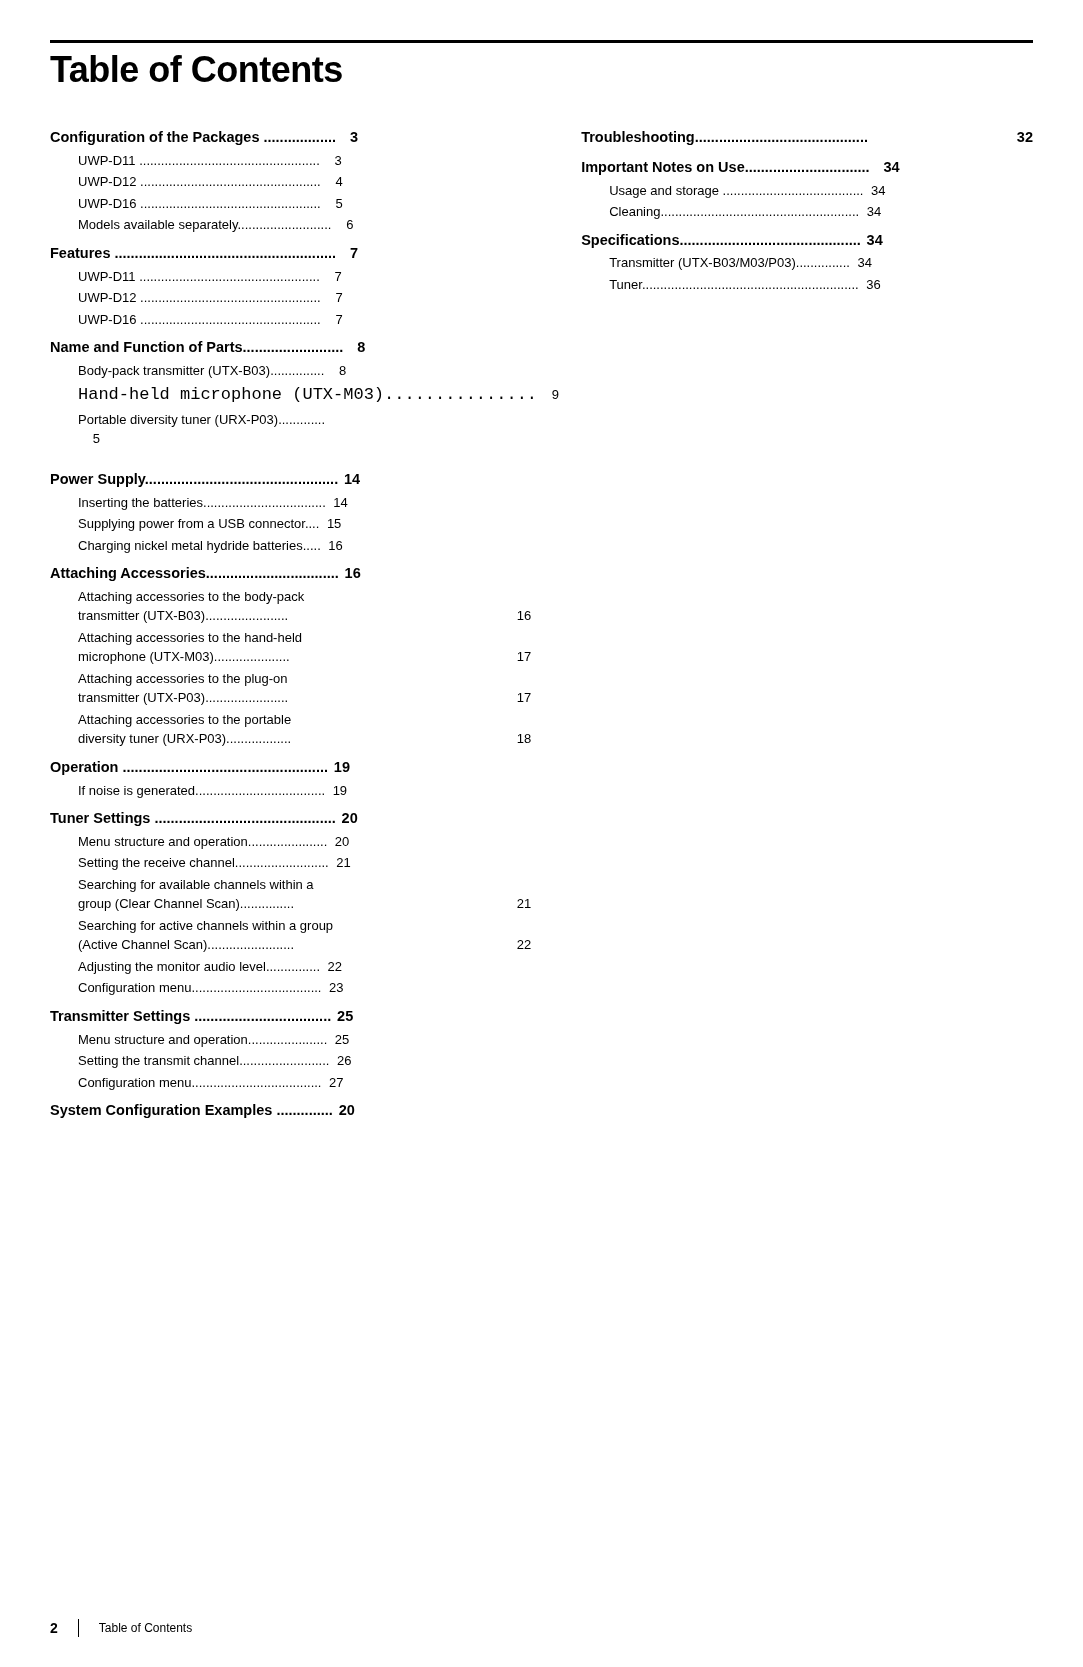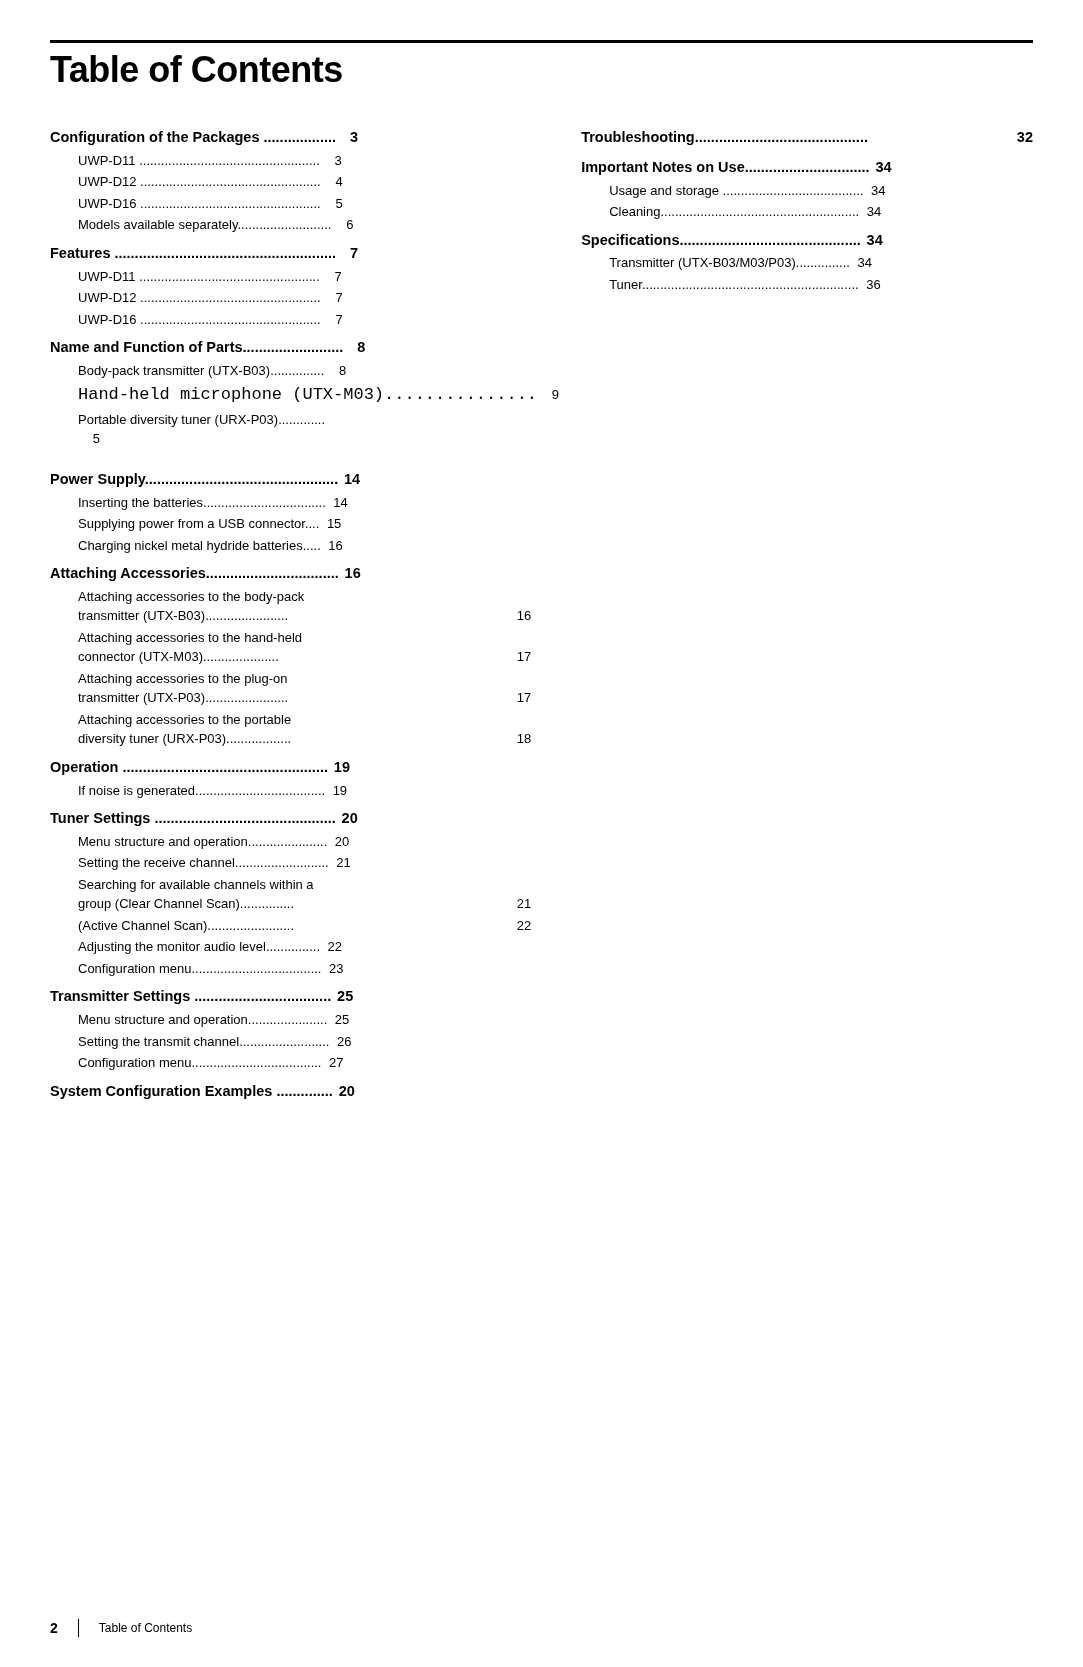--- a/index.html
+++ b/index.html
@@ -158,21 +158,21 @@
         <div style="margin-bottom: 2px; font-size: 13px; line-height: 1.5; padding-left: 28px;">
           <div>Attaching accessories to the body-pack</div>
           <div style="display: flex; justify-content: space-between; align-items: baseline;">
             <span>        transmitter (UTX-B03).......................</span>
             <span style="min-width: 22px; text-align: right; white-space: nowrap;">16</span>
           </div>
         </div>
         <div style="margin-bottom: 2px; font-size: 13px; line-height: 1.5; padding-left: 28px;">
           <div>Attaching accessories to the hand-held</div>
           <div style="display: flex; justify-content: space-between; align-items: baseline;">
-            <span>        connector (UTX-M03).....................</span>
+            <span>        microphone (UTX-M03).....................</span>
             <span style="min-width: 22px; text-align: right; white-space: nowrap;">17</span>
           </div>
         </div>
         <div style="margin-bottom: 2px; font-size: 13px; line-height: 1.5; padding-left: 28px;">
           <div>Attaching accessories to the plug-on</div>
           <div style="display: flex; justify-content: space-between; align-items: baseline;">
             <span>        transmitter (UTX-P03).......................</span>
             <span style="min-width: 22px; text-align: right; white-space: nowrap;">17</span>
           </div>
         </div>
@@ -204,20 +204,21 @@
           <span style="min-width: 22px; text-align: right; white-space: nowrap; font-size: 13px;">21</span>
         </div>
         <div style="margin-bottom: 2px; font-size: 13px; line-height: 1.5; padding-left: 28px;">
           <div>Searching for available channels within a</div>
           <div style="display: flex; justify-content: space-between; align-items: baseline;">
             <span>        group (Clear Channel Scan)...............</span>
             <span style="min-width: 22px; text-align: right; white-space: nowrap;">21</span>
           </div>
         </div>
         <div style="margin-bottom: 2px; font-size: 13px; line-height: 1.5; padding-left: 28px;">
+          <div>Searching for active channels within a group</div>
           <div style="display: flex; justify-content: space-between; align-items: baseline;">
             <span>        (Active Channel Scan)........................</span>
             <span style="min-width: 22px; text-align: right; white-space: nowrap;">22</span>
           </div>
         </div>
         <div style="display: flex; align-items: baseline; margin-bottom: 2px; line-height: 1.5; padding-left: 28px;">
           <span style="white-space: nowrap; font-size: 13px;">Adjusting the monitor audio level...............</span>
           <span style="min-width: 22px; text-align: right; white-space: nowrap; font-size: 13px;">22</span>
         </div>
         <div style="display: flex; align-items: baseline; margin-bottom: 2px; line-height: 1.5; padding-left: 28px;">
@@ -243,21 +244,21 @@
         <div style="display: flex; align-items: baseline; margin-bottom: 2px; line-height: 1.5; margin-top: 8px;">
           <span style="white-space: nowrap; font-weight: bold; font-size: 14.5px;">System Configuration Examples ..............</span>
           <span style="min-width: 22px; text-align: right; white-space: nowrap; font-weight: bold; font-size: 14.5px;">20</span>
         </div>
       </div>
     <div class="right-column" id="right-col">
     <div style="display: flex; align-items: baseline; margin-bottom: 2px; line-height: 1.5; margin-top: 8px; justify-content: space-between;">
           <span style="white-space: nowrap; font-weight: bold; font-size: 14.5px;">Troubleshooting...........................................</span>
           <span style="min-width: 22px; text-align: right; white-space: nowrap; font-weight: bold; font-size: 14.5px;">32</span>
         </div>
-        <div style="display: flex; align-items: baseline; margin-bottom: 2px; line-height: 1.5; margin-top: 8px;">
+        <div style="display: flex; align-items: baseline; margin-bottom: 2px; line-height: 1.5; margin-top: 8px; gap: 8px;">
           <span style="white-space: nowrap; font-weight: bold; font-size: 14.5px;">Important Notes on Use...............................</span>
           <span style="min-width: 22px; text-align: right; white-space: nowrap; font-weight: bold; font-size: 14.5px;">34</span>
         </div>
         <div style="display: flex; align-items: baseline; margin-bottom: 2px; line-height: 1.5; padding-left: 28px;">
           <span style="white-space: nowrap; font-size: 13px;">Usage and storage .......................................</span>
           <span style="min-width: 22px; text-align: right; white-space: nowrap; font-size: 13px;">34</span>
         </div>
         <div style="display: flex; align-items: baseline; margin-bottom: 2px; line-height: 1.5; padding-left: 28px;">
           <span style="white-space: nowrap; font-size: 13px;">Cleaning.......................................................</span>
           <span style="min-width: 22px; text-align: right; white-space: nowrap; font-size: 13px;">34</span>

